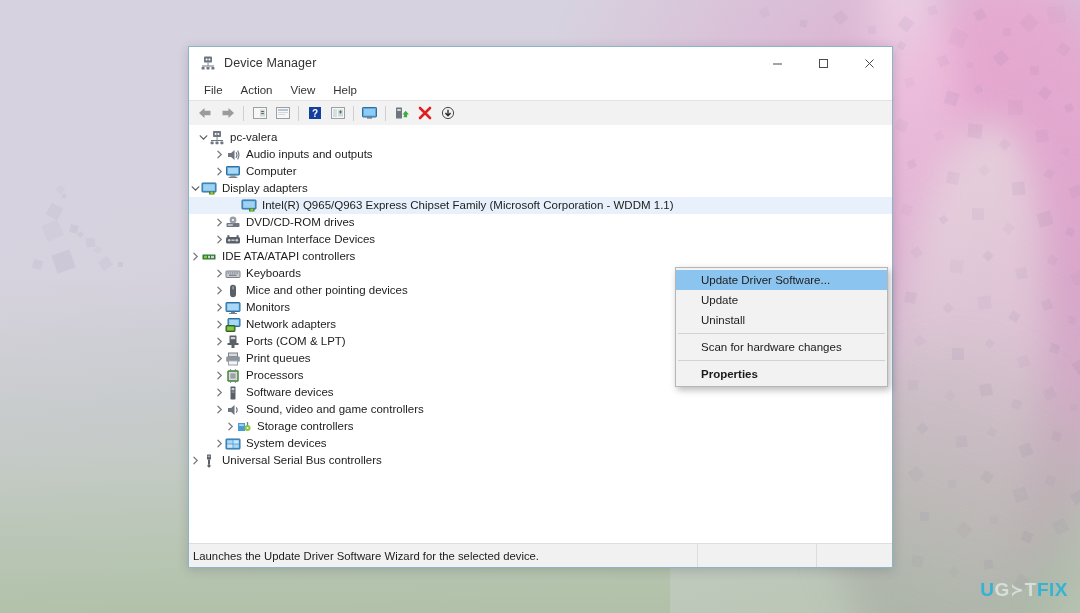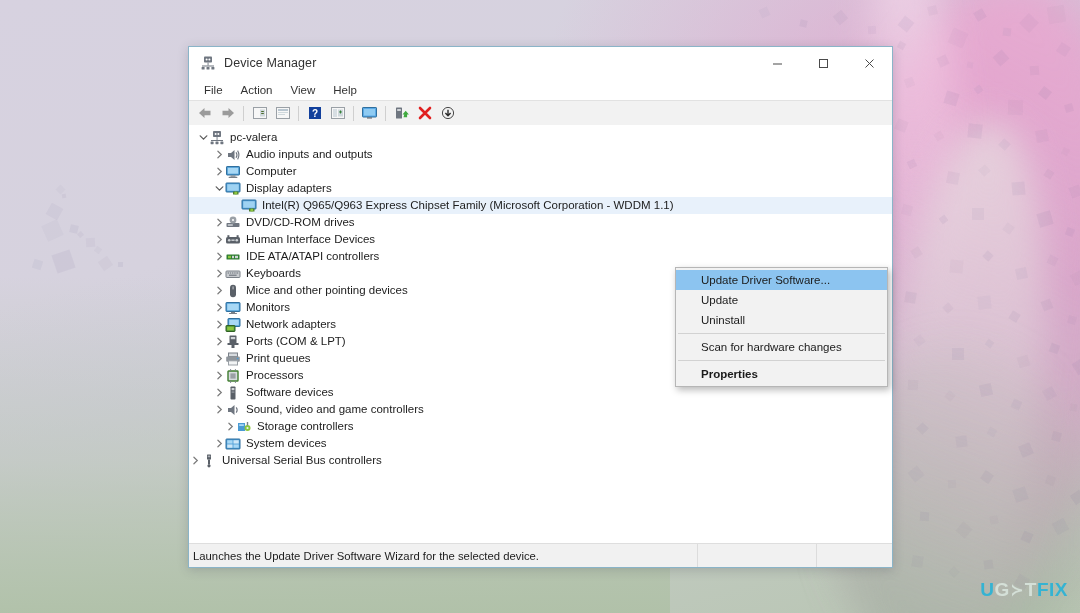--- a/index.html
+++ b/index.html
@@ -356,21 +356,21 @@
           </svg>
         </span>
         <span class="ico"><svg width="16" height="16" viewBox="0 0 16 16">
             <rect x="1.5" y="2.5" width="13" height="8.5" rx="0.6" fill="#4a9bd4" stroke="#2f6f9e"></rect>
             <rect x="2.8" y="3.8" width="10.4" height="5.9" fill="#a8d8f5"></rect>
             <rect x="5.5" y="11.5" width="5" height="1.2" fill="#7a8088"></rect>
             <rect x="3.6" y="12.7" width="8.8" height="1.2" rx="0.4" fill="#7a8088"></rect>
           </svg></span>
         <span class="lbl">Computer</span>
       </div>
-      <div class="row" style="padding-left:24px">
+      <div class="row" style="">
         <span class="twisty">
           <svg width="9" height="9" viewBox="0 0 9 9">
             <path d="M1.2 2.8 L4.5 6.2 L7.8 2.8" stroke="#5c5c5c" stroke-width="1.2" fill="none" stroke-linecap="round"></path>
           </svg>
         </span>
         <span class="ico"><svg width="16" height="16" viewBox="0 0 16 16">
             <rect x="1" y="2" width="14" height="9" rx="0.6" fill="#4a9bd4" stroke="#2f6f9e"></rect>
             <rect x="2.2" y="3.2" width="11.6" height="6.6" fill="#9ed2f2"></rect>
             <path d="M8 10.5 L13.5 10.5 L13.5 13.5 L8 13.5 Z" fill="#4f7d2f"></path>
             <circle cx="10.8" cy="12" r="1.6" fill="#8cc63f"></circle>
@@ -410,21 +410,21 @@
         <span class="ico"><svg width="16" height="16" viewBox="0 0 16 16">
             <rect x="1" y="5" width="14" height="6.5" rx="1.6" fill="#5a6068"></rect>
             <circle cx="4.2" cy="8.2" r="1.3" fill="#cfd3d7"></circle>
             <circle cx="11.8" cy="8.2" r="1.3" fill="#cfd3d7"></circle>
             <rect x="6.4" y="7.5" width="3.2" height="1.4" fill="#cfd3d7"></rect>
             <rect x="2.4" y="3.2" width="2" height="2" fill="#5a6068"></rect>
             <rect x="11.6" y="3.2" width="2" height="2" fill="#5a6068"></rect>
           </svg></span>
         <span class="lbl">Human Interface Devices</span>
       </div>
-      <div class="row" style="padding-left:24px">
+      <div class="row" style="">
         <span class="twisty">
           <svg width="9" height="9" viewBox="0 0 9 9">
             <path d="M2.9 1.2 L6.3 4.5 L2.9 7.8" stroke="#7a7a7a" stroke-width="1.2" fill="none" stroke-linecap="round"></path>
           </svg>
         </span>
         <span class="ico"><svg width="16" height="16" viewBox="0 0 16 16">
             <rect x="1.5" y="5.5" width="13" height="5" rx="0.6" fill="#2f7d32"></rect>
             <rect x="3" y="6.8" width="3" height="2.4" fill="#8cc63f"></rect>
             <rect x="7" y="6.8" width="2" height="2.4" fill="#d0d4d8"></rect>
             <rect x="10" y="6.8" width="3" height="2.4" fill="#d0d4d8"></rect>

